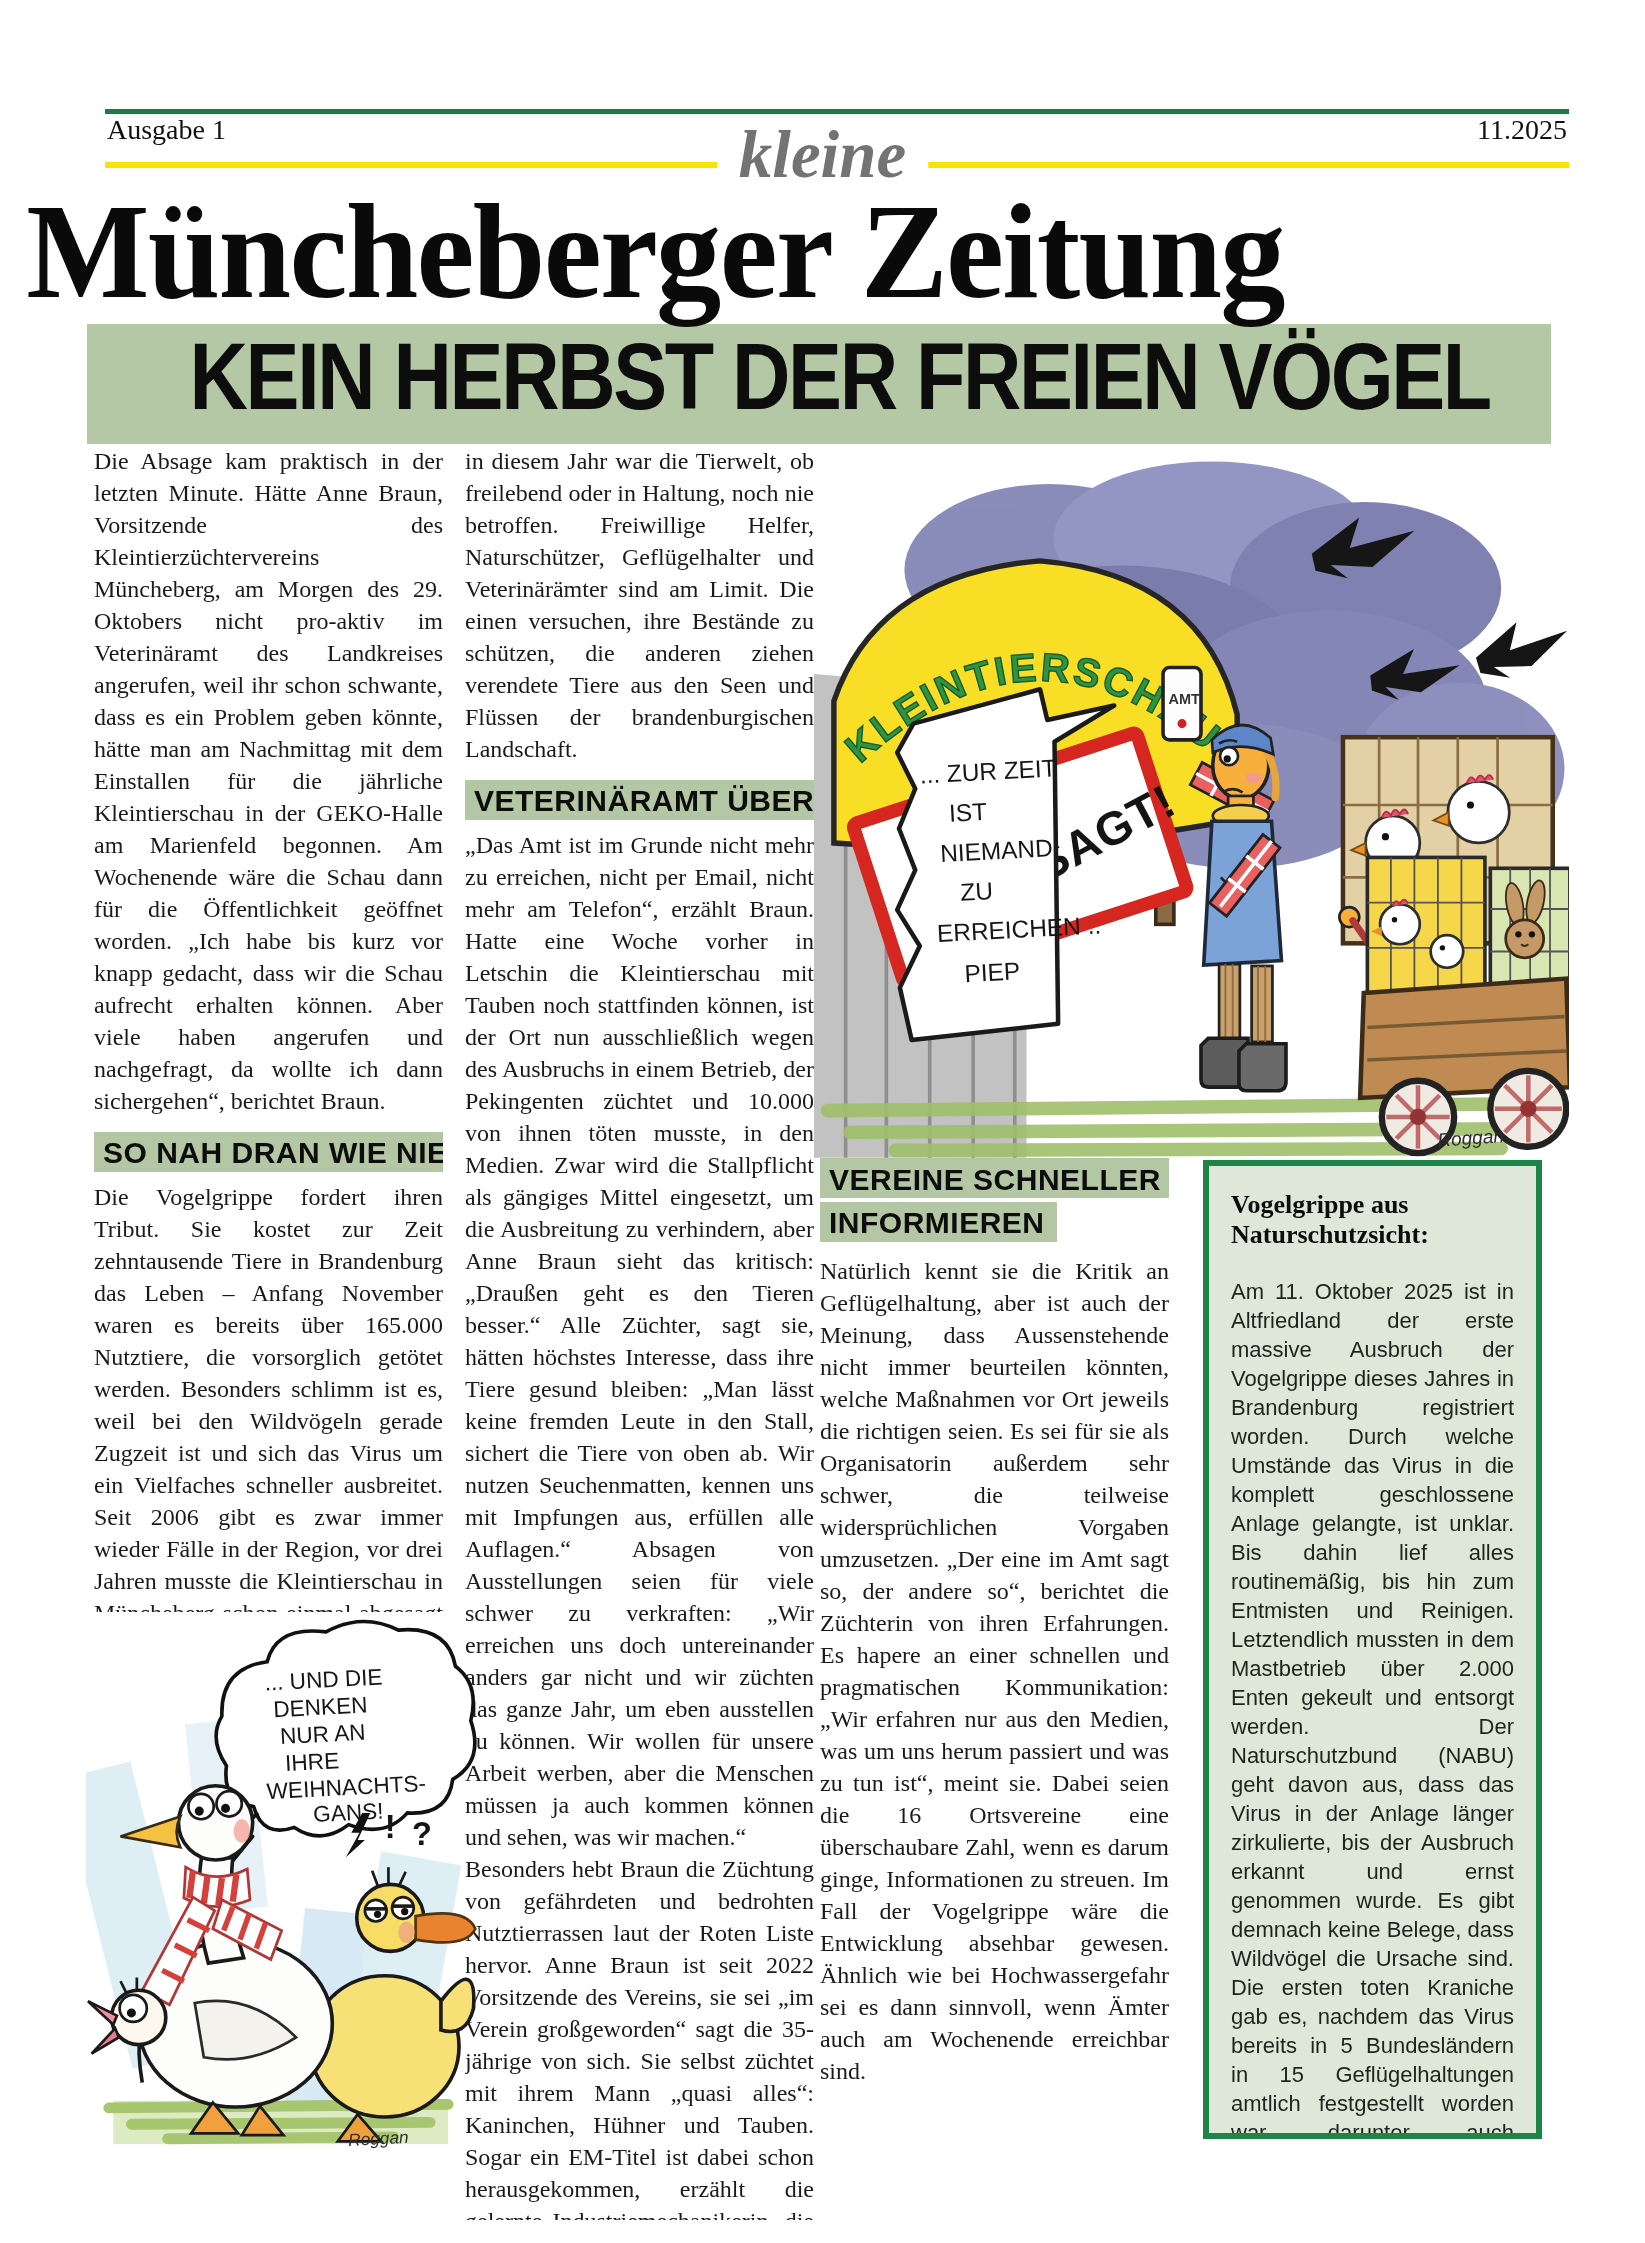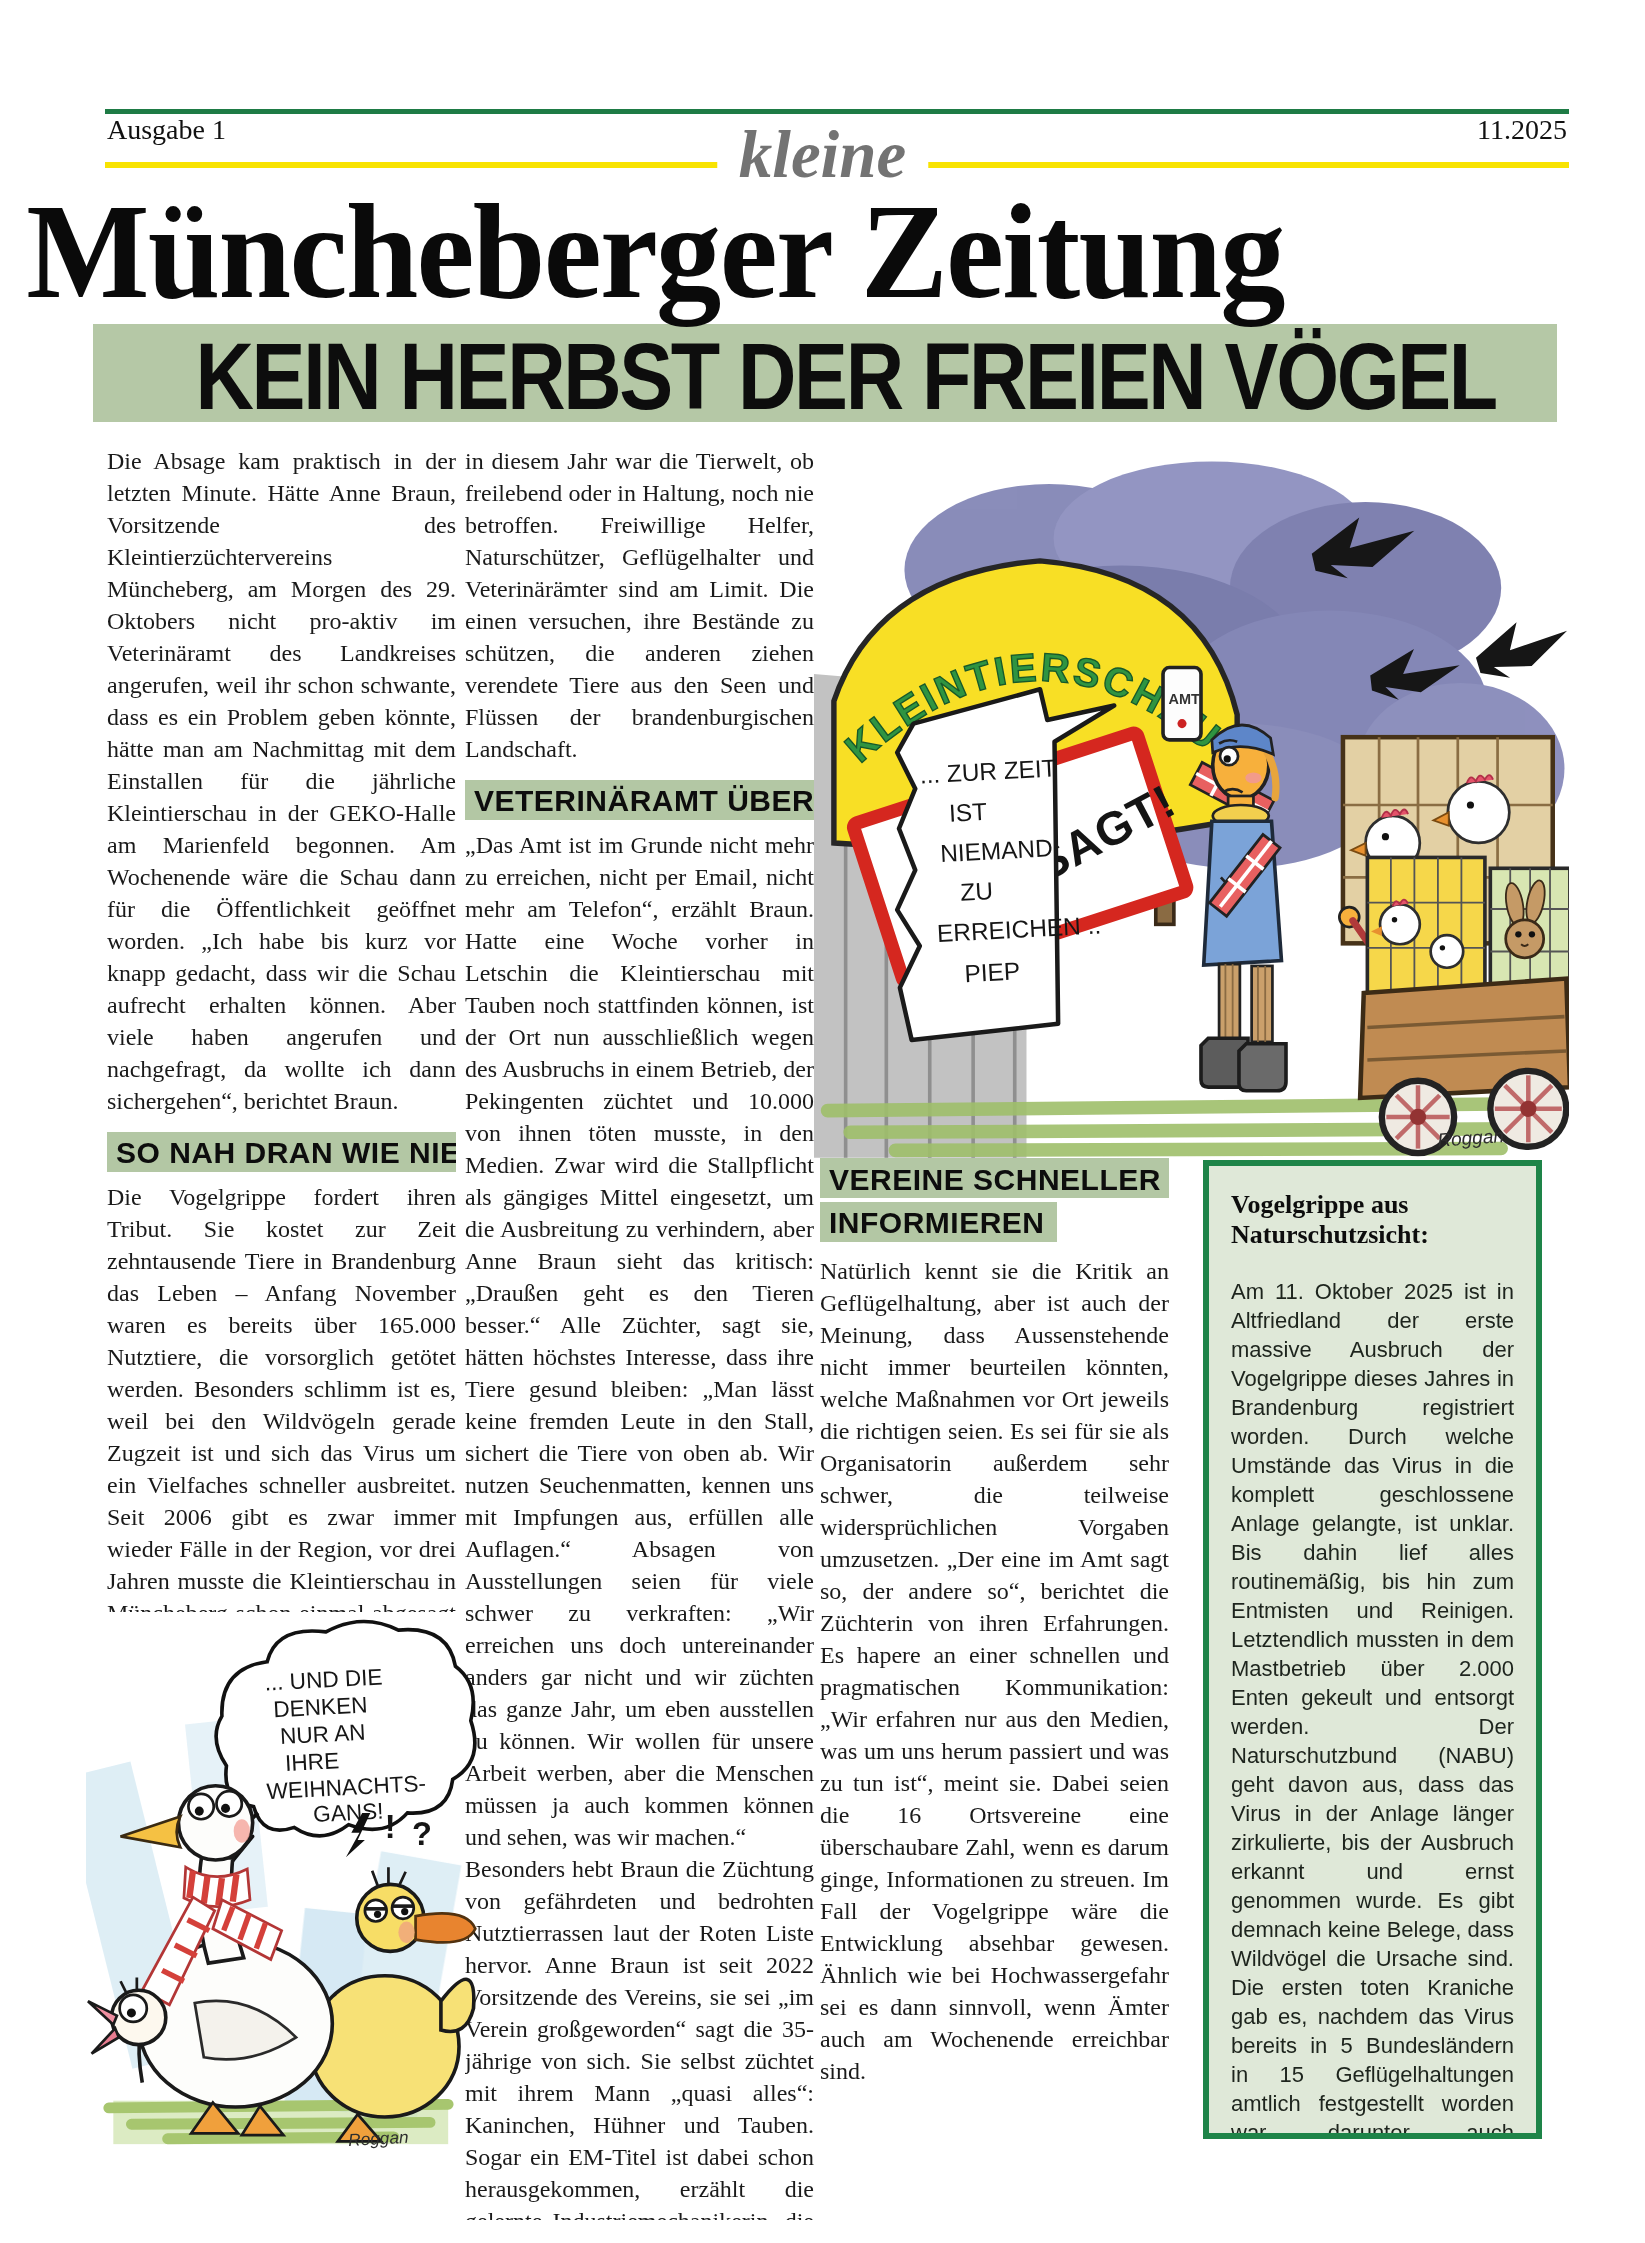--- a/index.html
+++ b/index.html
@@ -13,30 +13,30 @@
   .meta-left{left:107px;}
   .meta-right{right:78px;}
   .rule-yellow{left:105px;width:1464px;top:162px;height:6.3px;background:#f8e302;}
   .kleine{top:121px;left:50%;transform:translateX(-50%);background:#ffffff;padding:0 22px;
           font-size:67px;font-style:italic;font-weight:700;line-height:1;color:#737373;z-index:3;}
   .masthead{top:183px;left:0;width:100%;text-align:left;font-size:136px;line-height:1;
             font-weight:700;letter-spacing:-1.8px;color:#0a0a0a;z-index:2;white-space:nowrap;}
   .masthead span{display:inline-block;transform:scaleX(0.96);transform-origin:center;}
 
   
-  .banner{left:93px;top:324px;width:1464px;height:98px;background:#b5c8a6;z-index:1;}
+  .banner{left:87px;top:324px;width:1464px;height:120px;background:#b5c8a6;z-index:1;}
   .banner-text{position:absolute;left:0;top:1.8px;width:100%;text-align:center;
                font-family:"Liberation Sans",sans-serif;font-weight:700;font-size:94px;line-height:102px;
                color:#0d0d0d;white-space:nowrap;transform:scaleX(0.86);transform-origin:center;
                letter-spacing:-2.7px;}
 
   
   .col{position:absolute;width:349px;overflow:hidden;}
   .col p{margin:0;font-size:24px;line-height:32px;text-align:justify;hyphens:auto;}
-  #col1{left:107px;top:445px;height:1167px;}
+  #col1{left:94px;top:445px;height:1167px;}
   #col2{left:465px;top:445px;height:1775px;}
   #col3{left:820px;top:1158px;height:1058px;}
 
   .strip{display:inline-block;background:#b3c7a4;padding:4.5px 12.7px 2.7px 9px;
          font-family:"Liberation Sans",sans-serif;font-weight:700;font-size:30px;line-height:33px;
          letter-spacing:0.5px;color:#0d0d0d;white-space:nowrap;}
   .h-block{margin:14.5px 0 9px 0;}
   .h-block2 .strip{margin-bottom:3.6px;}
 
   

